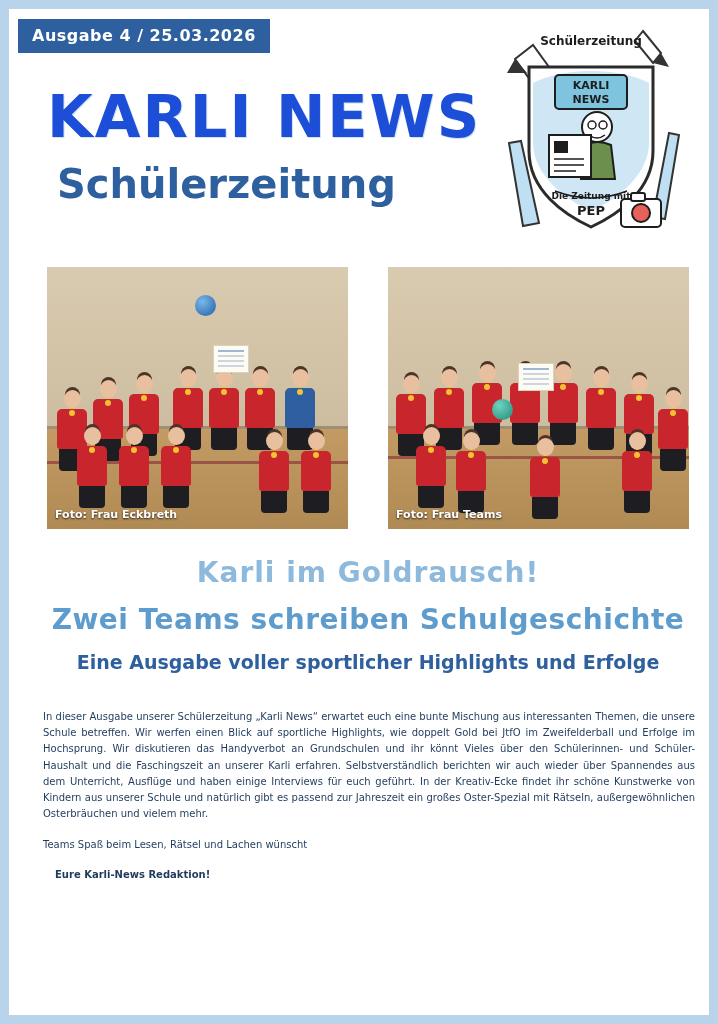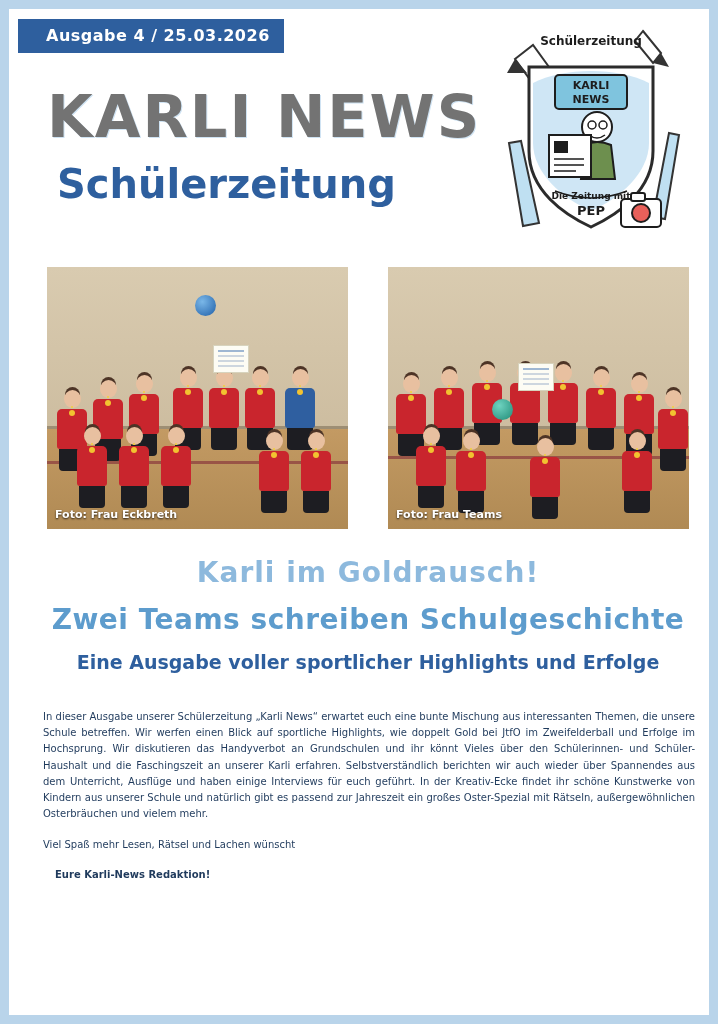--- a/index.html
+++ b/index.html
@@ -25,36 +25,36 @@
   
   .issue-badge {
     position: absolute;
     left: 9px;
     top: 10px;
     background: #2e5f9e;
     color: #ffffff;
     font-size: 16px;
     font-weight: bold;
     letter-spacing: 0.5px;
-    padding: 7px 14px 8px 28px;
+    padding: 7px 14px 8px 14px;
     font-family: "DejaVu Sans", sans-serif;
   }
 
   
   .masthead {
     position: absolute;
     left: 38px;
     top: 78px;
     width: 460px;
   }
   .masthead-title {
     font-family: "DejaVu Sans", sans-serif;
     font-size: 59px;
     font-weight: bold;
-    color: #737373;
+    color: #1d4ed8;
     letter-spacing: 2px;
     line-height: 1;
     text-shadow: 1px 1px 0 #cfe3f3;
   }
   .masthead-sub {
     margin-top: 18px;
     margin-left: 10px;
     font-size: 40px;
     font-weight: bold;
     color: #2e5f9e;
@@ -424,17 +424,17 @@
   </div>
 
   <div class="headline-block">
     <div class="headline-1">Karli im Goldrausch!</div>
     <div class="headline-2">Zwei Teams schreiben Schulgeschichte</div>
     <div class="headline-3">Eine Ausgabe voller sportlicher Highlights und Erfolge</div>
   </div>
 
   <div class="body-text">
     <p>In dieser Ausgabe unserer Schülerzeitung „Karli News“ erwartet euch eine bunte Mischung aus interessanten Themen, die unsere Schule betreffen. Wir werfen einen Blick auf sportliche Highlights, wie doppelt Gold bei JtfO im Zweifelderball und Erfolge im Hochsprung. Wir diskutieren das Handyverbot an Grundschulen und ihr könnt Vieles über den Schülerinnen- und Schüler-Haushalt und die Faschingszeit an unserer Karli erfahren. Selbstverständlich berichten wir auch wieder über Spannendes aus dem Unterricht, Ausflüge und haben einige Interviews für euch geführt. In der Kreativ-Ecke findet ihr schöne Kunstwerke von Kindern aus unserer Schule und natürlich gibt es passend zur Jahreszeit ein großes Oster-Spezial mit Rätseln, außergewöhnlichen Osterbräuchen und vielem mehr.</p>
-    <p class="closing">Viel Spaß mehr Lesen, Rätsel und Lachen wünscht</p>
+    <p class="closing">Teams Spaß beim Lesen, Rätsel und Lachen wünscht</p>
     <p class="signature">Eure Karli-News Redaktion!</p>
   </div>
 
 </div>
 
 </body></html>

